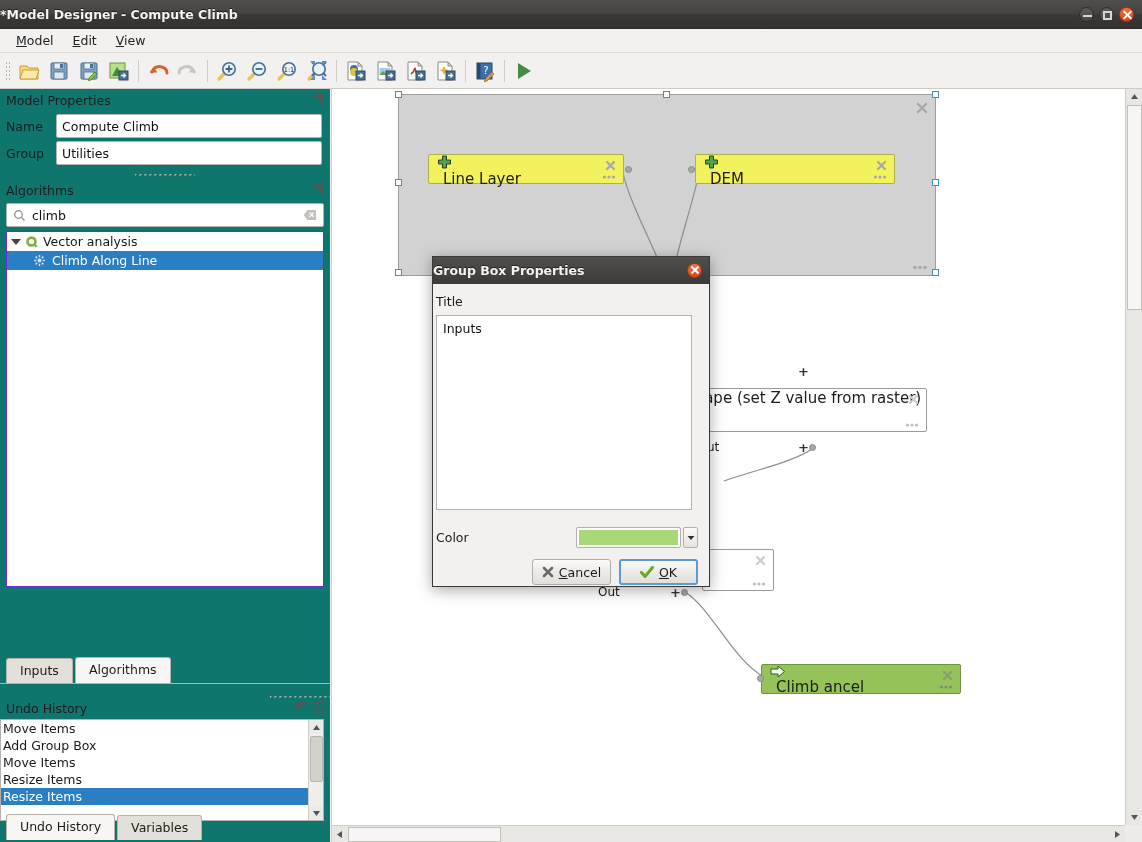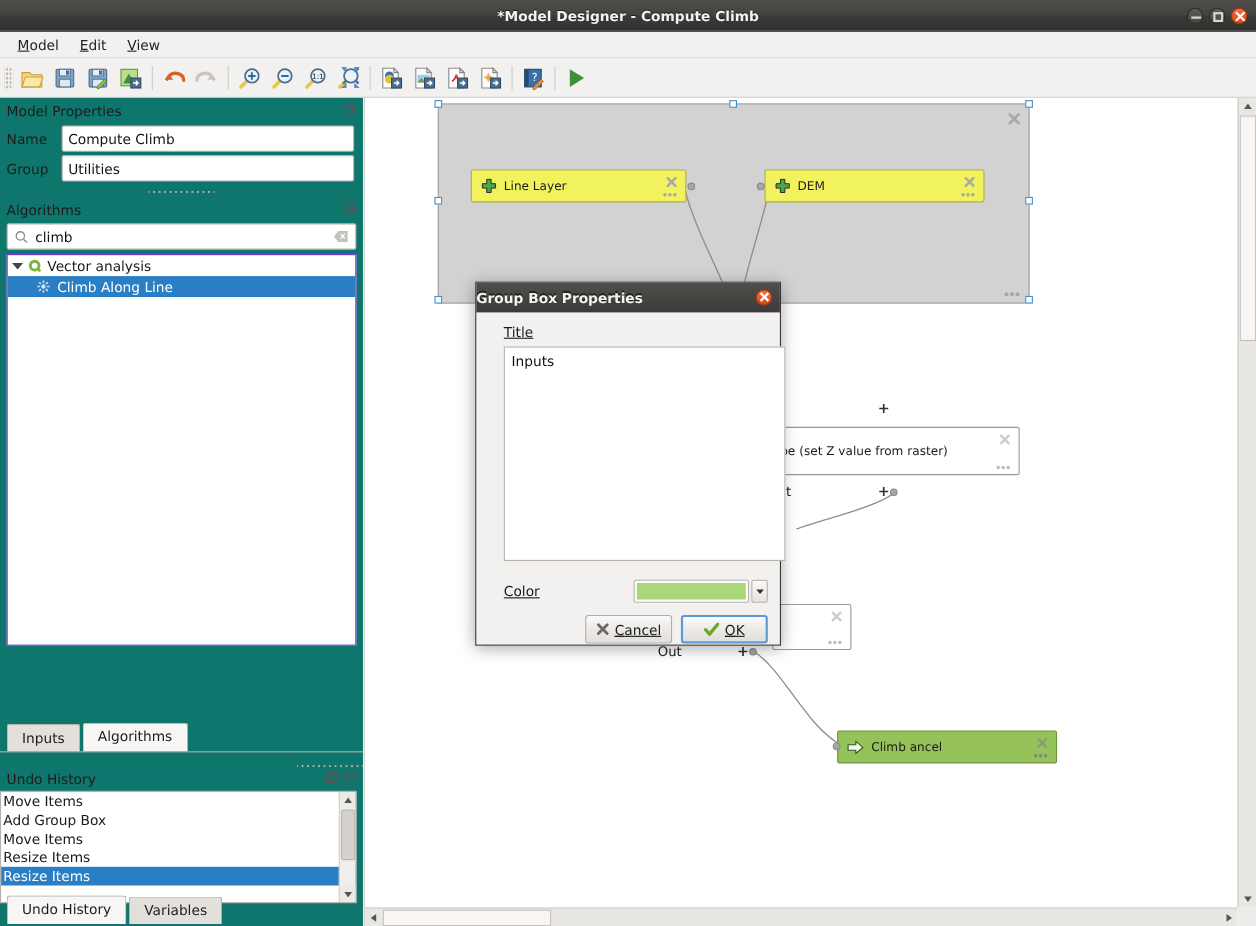--- a/index.html
+++ b/index.html
@@ -15,21 +15,21 @@
   #app { position: relative; width: 1142px; height: 842px; }
 
   
   .titlebar {
     position: absolute; left: 0; top: 0; width: 1142px; height: 29px;
     background: linear-gradient(to bottom, #514f4c 0%, #454341 48%, #3c3a38 52%, #333130 100%);
     border-bottom: 1px solid #2a2927;
   }
   .titlebar-text {
     position: absolute; left: 0; top: 0; width: 1142px; height: 29px;
-    line-height: 29px; text-align: center;
+    line-height: 29px; 
     color: #f4f3f2; font-size: 12.5px; font-weight: bold;
     text-shadow: 0 -1px 0 rgba(0,0,0,0.6);
   }
   .win-btns { position: absolute; right: 8px; top: 7px; display: flex; gap: 5px; }
   .win-btn {
     width: 15px; height: 15px; border-radius: 50%;
     background: linear-gradient(to bottom, #5d5b58, #494744);
     border: 1px solid #2e2d2b;
     position: relative;
   }
@@ -155,22 +155,22 @@
   }
   .groupbox .gb-title {
     text-align: center; font-size: 12.5px; font-weight: bold; color: #5a5a5a;
     margin-top: 4px; text-shadow: 0 1px 0 rgba(255,255,255,0.45);
   }
   .sel-handle {
     position: absolute; width: 7px; height: 7px; background: #fff; border: 1px solid #3d8ec9;
   }
   .node {
     position: absolute; border: 1px solid #9a9a9a; border-radius: 2px;
-    display: flex; align-items: center; padding-left: 8px;
-    font-size: 11px; color: #1c1c1c;
+    display: flex; align-items: flex-start; padding-left: 8px;
+    font-size: 15px; color: #1c1c1c; flex-direction: column;
   }
   .node.input { background: #f2f25f; border-color: #b0b04a; }
   .node.output { background: #96c25a; border-color: #6f9340; }
   .node.alg { background: #fff; border-color: #9a9a9a; }
   .node .nd-label { margin-left: 6px; }
   .node .x-mark { position: absolute; right: 7px; top: 5px; }
   .node .dots { position: absolute; right: 7px; bottom: 4px; }
   .port-lbl { position: absolute; font-size: 12px; color: #1c1c1c; }
   .plus-mark { position: absolute; font-size: 13px; color: #333; font-weight: bold; line-height: 1; }
   .port-dot { position: absolute; width: 7px; height: 7px; border-radius: 50%;
@@ -202,21 +202,21 @@
     text-shadow: 0 -1px 0 rgba(0,0,0,0.55);
   }
   .dlg-close {
     position: absolute; right: 7px; top: 6px; width: 15px; height: 15px;
     border-radius: 50%; background: linear-gradient(to bottom,#f0724b,#d94715);
     border: 1px solid #a8370f;
   }
   .dlg-close i { position: absolute; left: 2px; top: 5px; width: 10px; height: 2px; background: #fff; }
   .dlg-close i.a { transform: rotate(45deg); }
   .dlg-close i.b { transform: rotate(-45deg); }
-  .dlg-body { padding: 10px 11px 0 25px; text-decoration: underline; }
+  .dlg-body { padding: 10px 11px 0 3px; }
   .dlg-label { font-size: 12.5px; color: #1c1c1c; margin-bottom: 6px; }
   .dlg-textarea {
     width: 256px; height: 195px; border: 1px solid #b5b1ac; background: #fff;
     font-family: inherit; font-size: 12.5px; padding: 5px 6px; color: #111;
     resize: none; outline: none; line-height: 1.25;
   }
   .dlg-colorrow { display: flex; align-items: center; margin-top: 14px; }
   .dlg-colorrow .lb { flex: 1; font-size: 12.5px; }
   .color-btn {
     width: 105px; height: 21px; border: 1px solid #b5b1ac; background: #fdfdfd;

